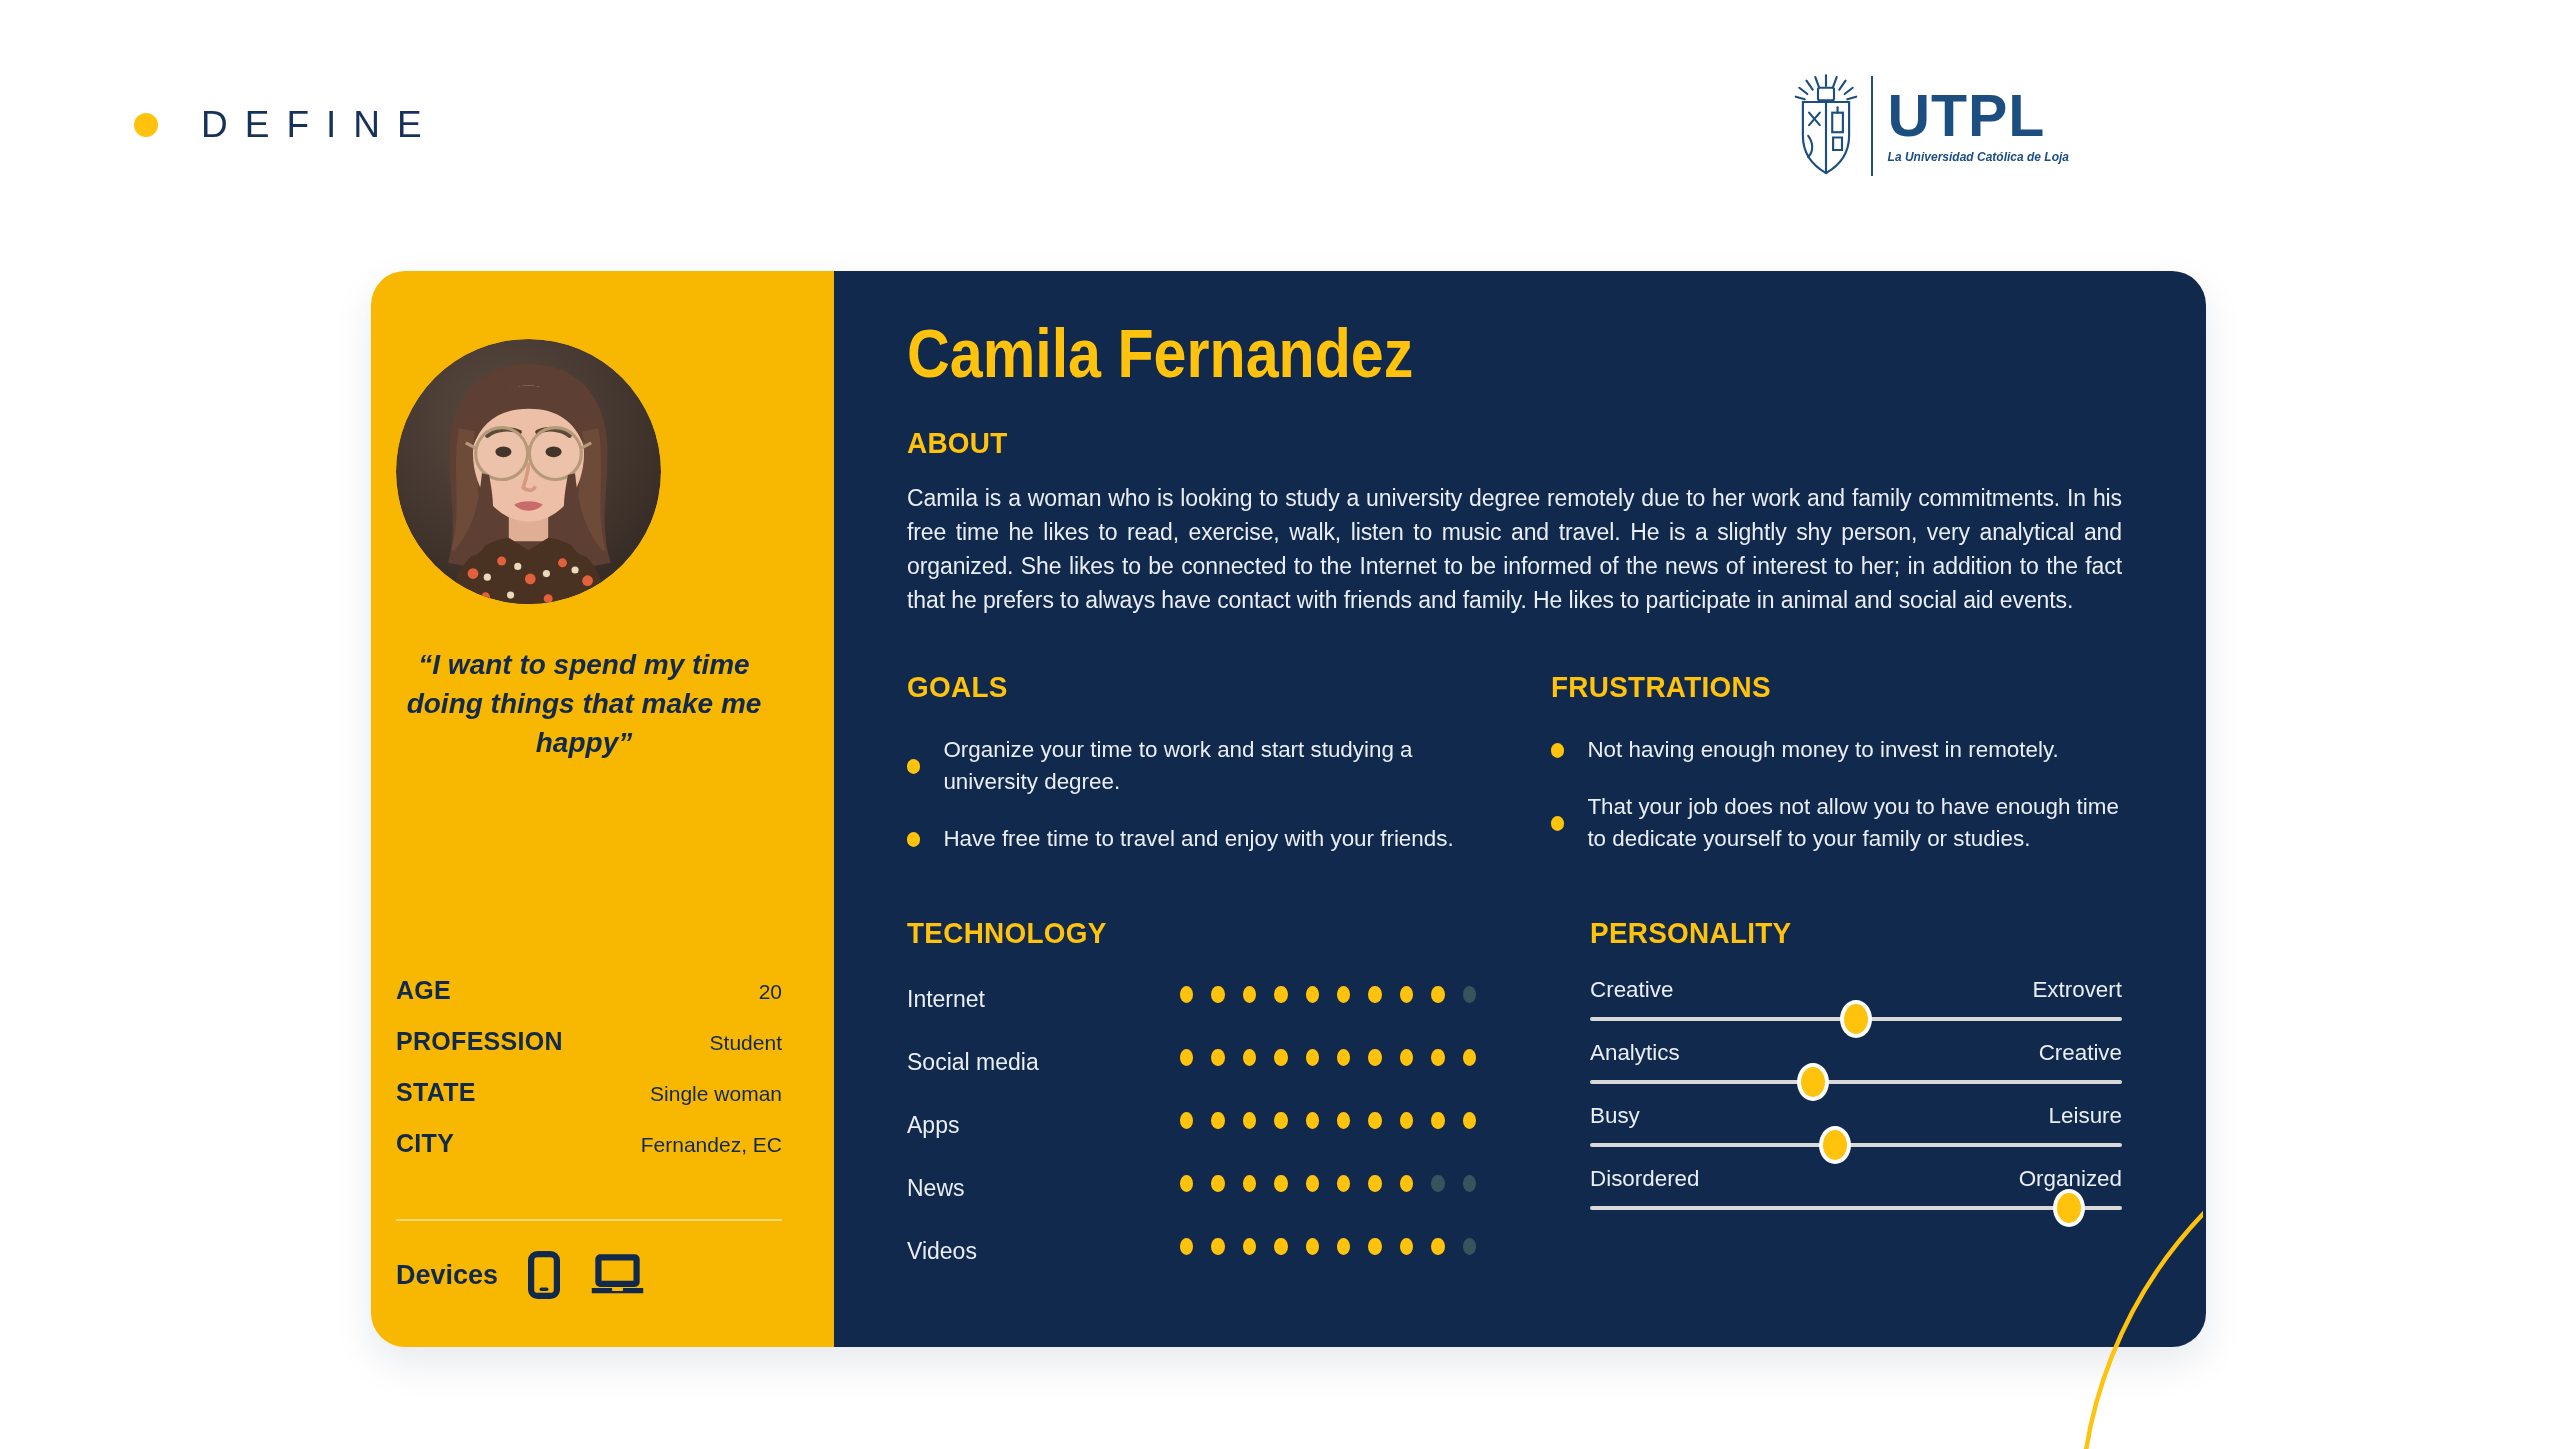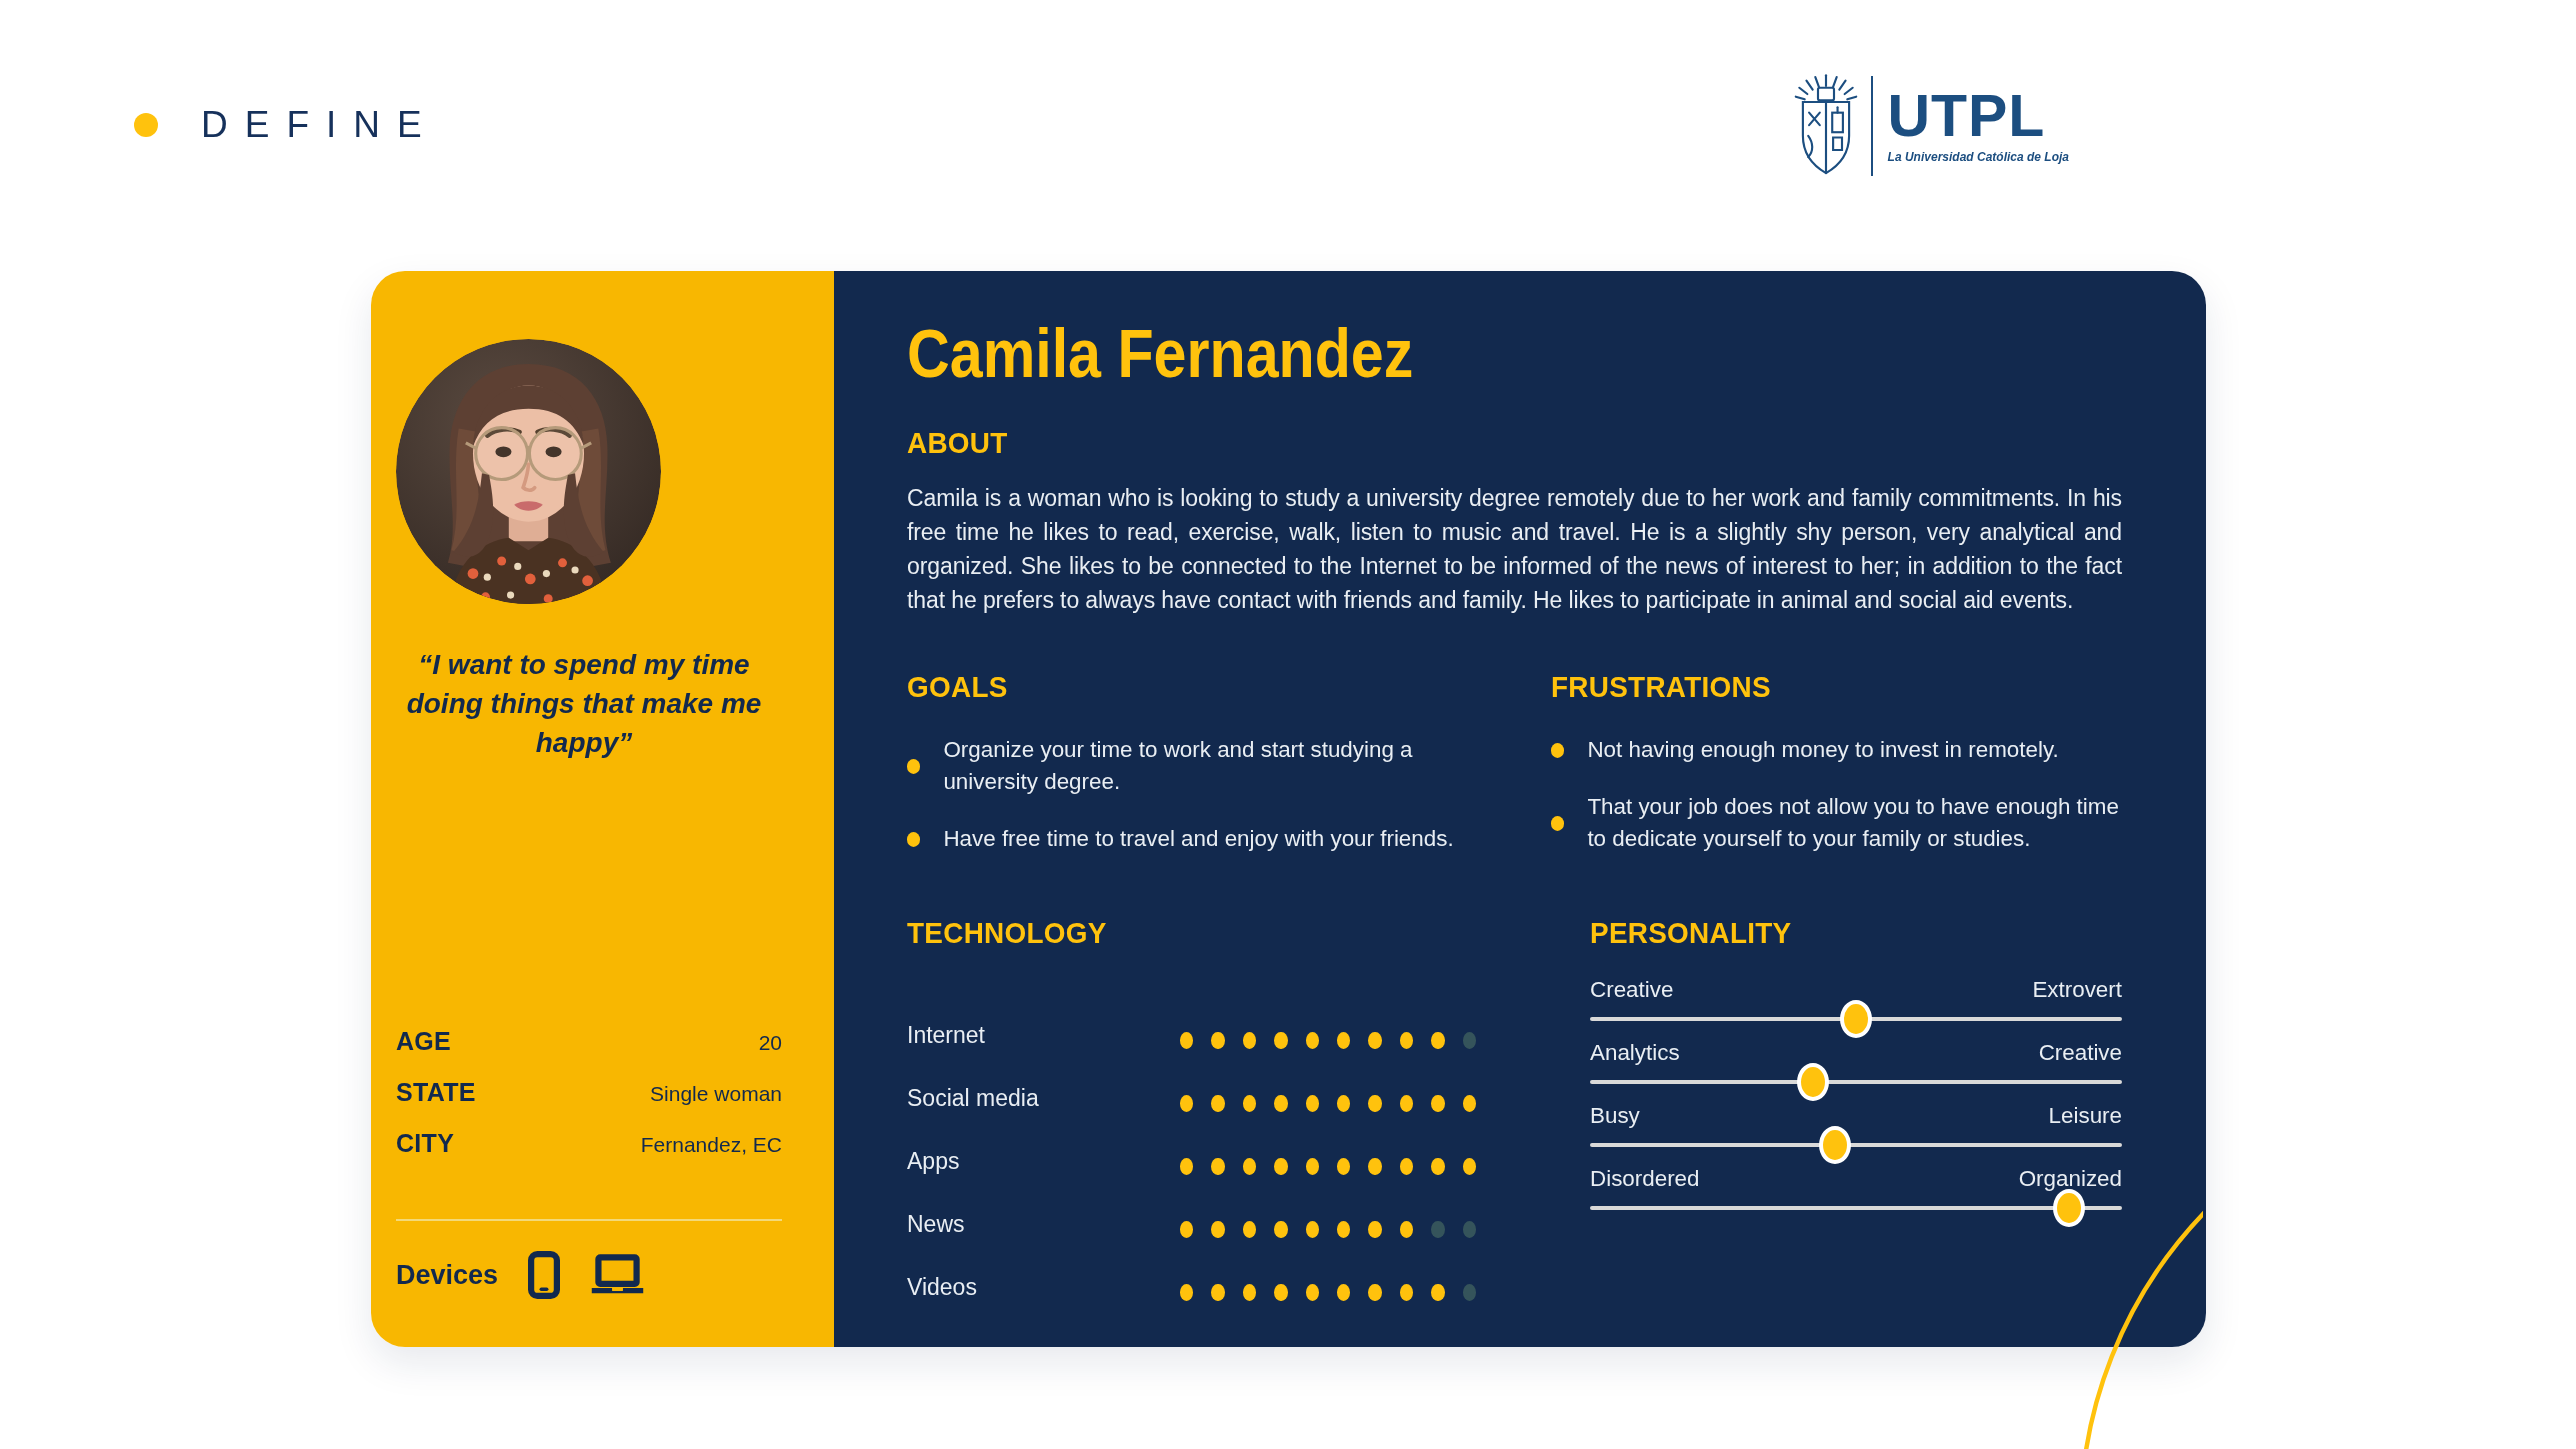--- a/index.html
+++ b/index.html
@@ -54,21 +54,21 @@
     color:var(--text-light);letter-spacing:-0.1px;}
 
   .two-col{display:grid;grid-template-columns:569px 571px;column-gap:75px;}
   .mid-col{margin-top:55px;}
   .bullet-list{margin-top:32px;display:flex;flex-direction:column;gap:25px;}
   .bullet-item{display:flex;align-items:center;gap:23px;font-size:22.4px;line-height:32px;}
   .bullet{width:13.4px;height:15px;border-radius:50%;background:var(--accent);flex:none;}
 
   .bottom-col{margin-top:63px;}
   .tech-rows{margin-top:38px;}
-  .tech-row{display:flex;align-items:flex-end;height:63px;}
+  .tech-row{display:flex;align-items:flex-start;height:63px;}
   .tech-label{width:296px;font-size:23px;color:var(--text-light);}
   .dots{display:flex;gap:18px;align-items:center;}
   .dot{width:13.4px;height:17px;border-radius:50%;display:inline-block;}
   .dot.on{background:var(--accent);}
   .dot.off{background:var(--dot-off);}
 
   .personality{margin-left:39px;}
   .sliders{margin-top:16px;}
   .slider-block{height:63px;padding-top:12.5px;}
   .slider-labels{display:flex;justify-content:space-between;font-size:22.4px;color:var(--text-light);}
@@ -188,20 +188,24 @@
       <div class="quote">“I want to spend my time doing things that make me happy”</div>
 
       <div class="left-spacer"></div>
 
       <div class="details">
         <div class="detail-row">
           <span class="detail-label">AGE</span>
           <span class="detail-value">20</span>
         </div>
         <div class="detail-row">
+          <span class="detail-label">PROFESSION</span>
+          <span class="detail-value">Student</span>
+        </div>
+        <div class="detail-row">
           <span class="detail-label">STATE</span>
           <span class="detail-value">Single woman</span>
         </div>
         <div class="detail-row">
           <span class="detail-label">CITY</span>
           <span class="detail-value">Fernandez, EC</span>
         </div>
       </div>
 
       <div class="left-divider"></div>

